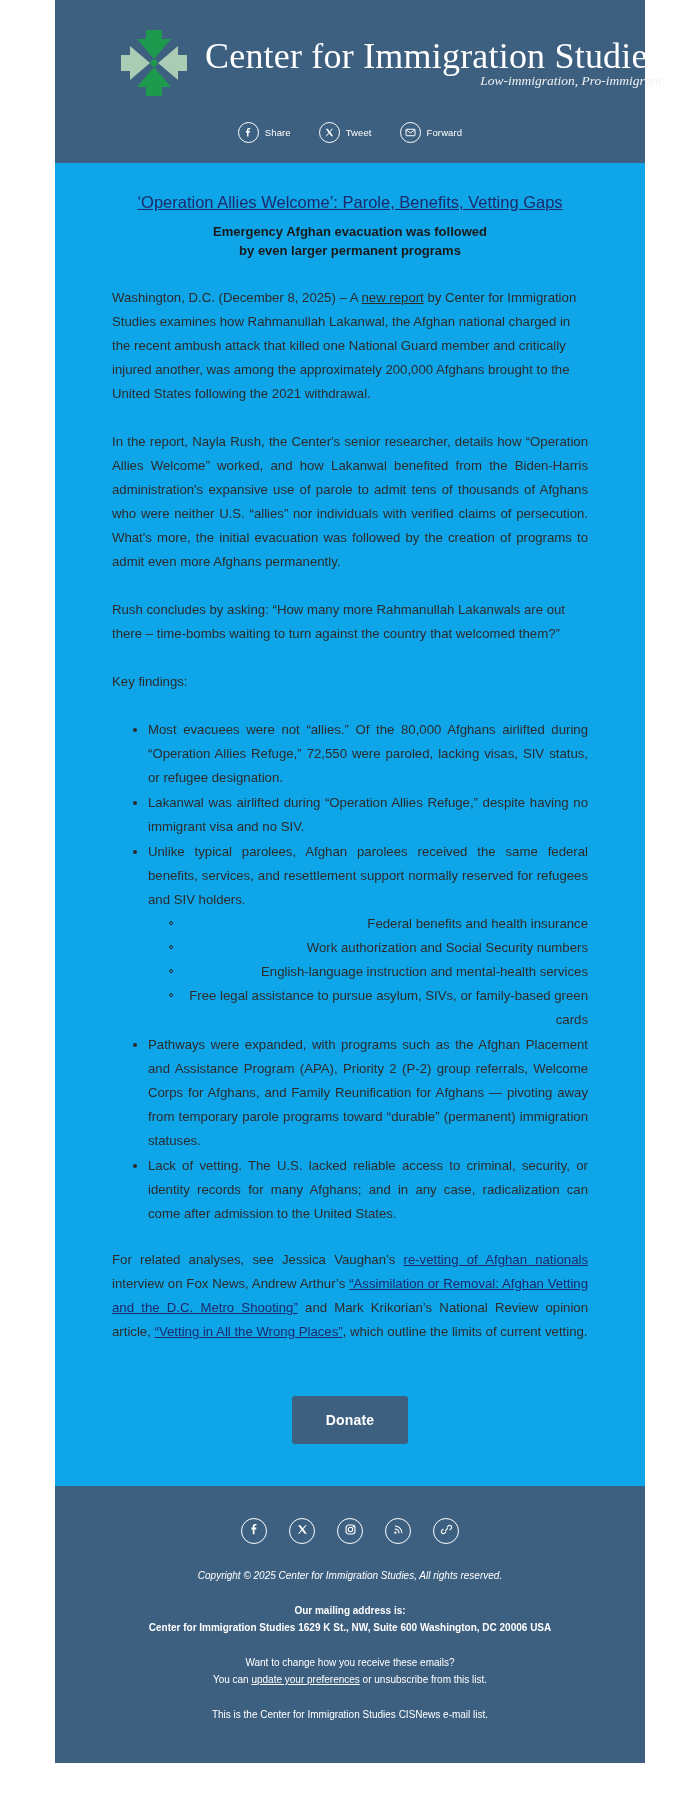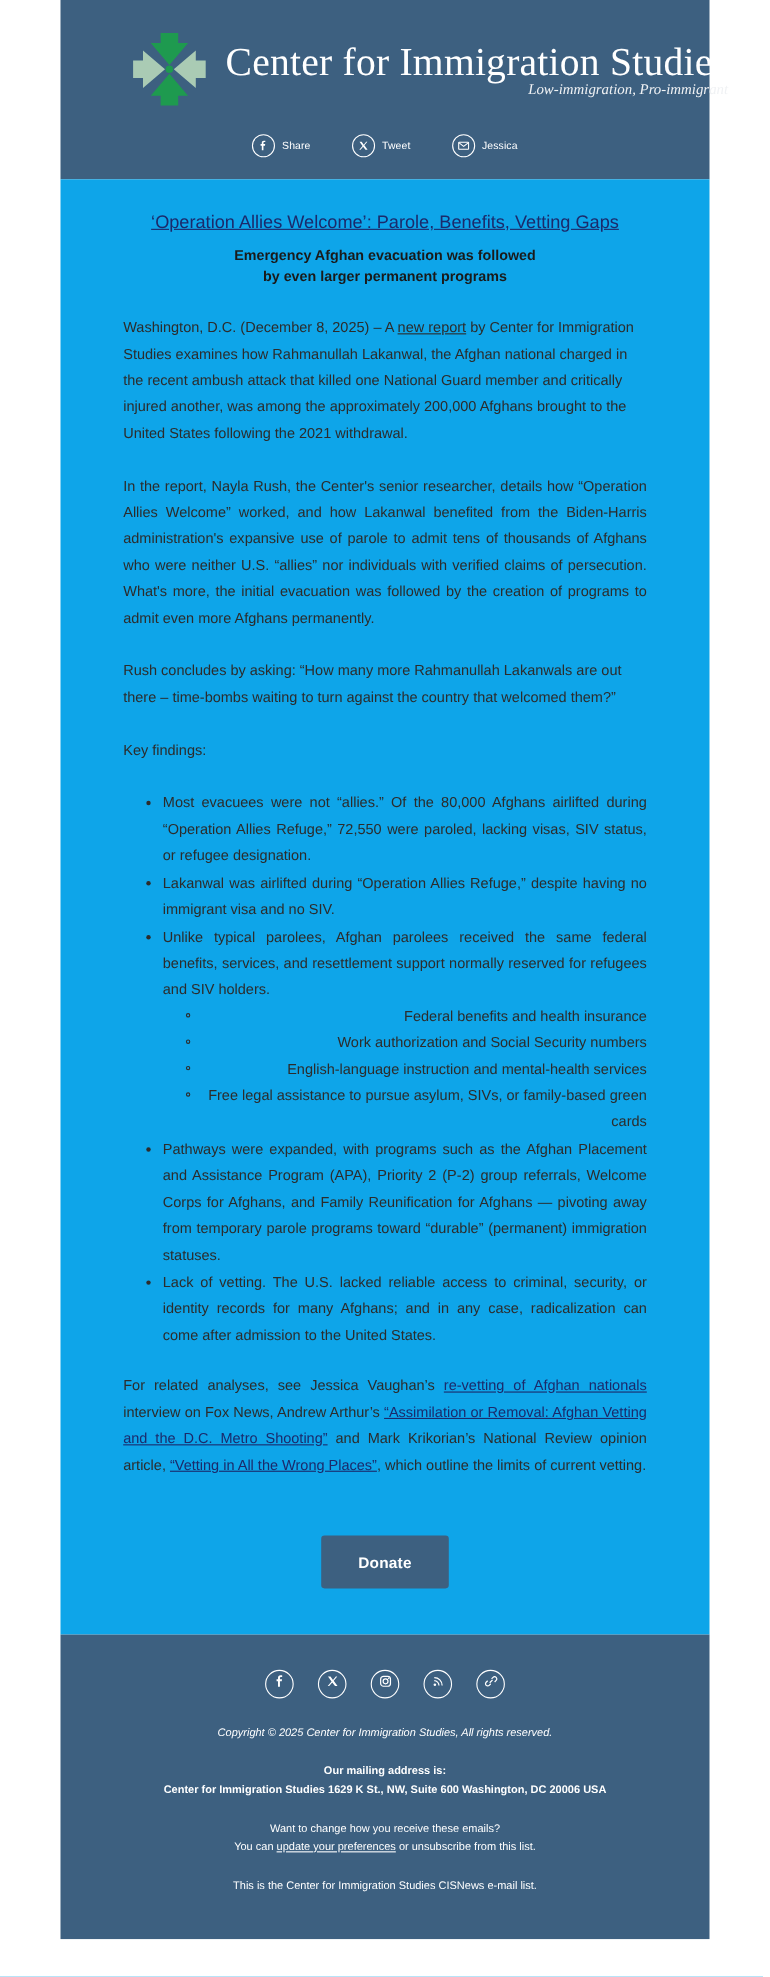--- a/index.html
+++ b/index.html
@@ -61,21 +61,21 @@
     color: #f0f2f4;
     font-size: 13.5px;
     text-align: right;
     margin-top: -3px;
   }
 
   .share-row {
     display: flex;
     justify-content: center;
     align-items: center;
-    gap: 38px;
+    gap: 28px;
     padding: 22px 0 20px 0;
   }
   .share-item {
     display: flex;
     align-items: center;
     gap: 6px;
     color: #ffffff;
     font-size: 9.5px;
     letter-spacing: .1px;
     cursor: pointer;
@@ -310,21 +310,21 @@
         <span class="share-label">Tweet</span>
       </div>
 
       <div class="share-item">
         <span class="ring">
           <svg width="11" height="9" viewBox="0 0 12 10" aria-hidden="true">
             <rect x="1" y="1.4" width="10" height="7.2" rx="0.6" fill="none" stroke="#ffffff" stroke-width="1.1"></rect>
             <path d="M1.4 2.1 6 5.6l4.6-3.5" fill="none" stroke="#ffffff" stroke-width="1.1"></path>
           </svg>
         </span>
-        <span class="share-label">Jessica</span>
+        <span class="share-label">Forward</span>
       </div>
 
     </div>
   </div>
 
   <div class="content">
 
     <div class="headline">‘Operation Allies Welcome’: Parole, Benefits, Vetting Gaps</div>
 
     <div class="subhead">

